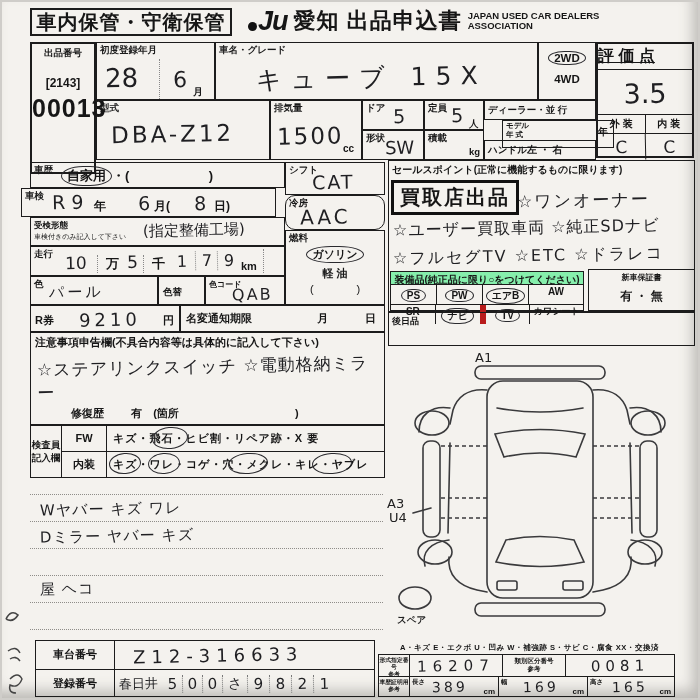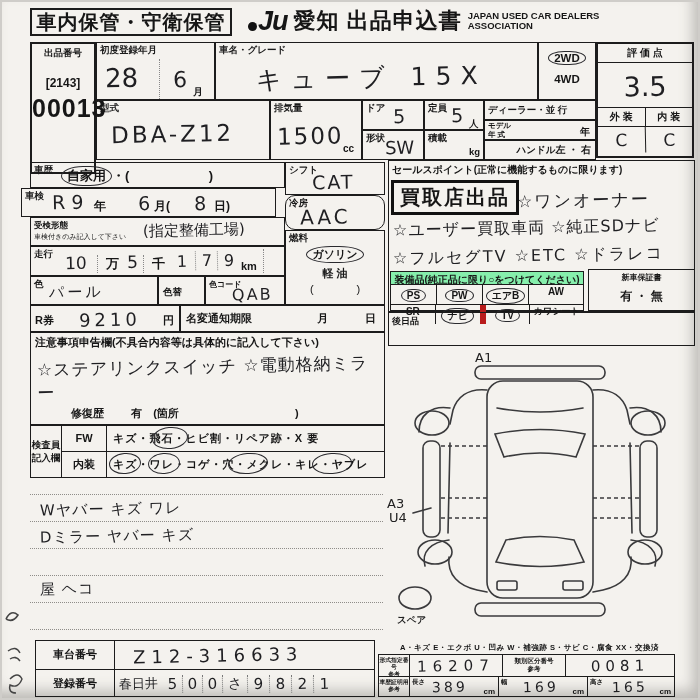--- a/index.html
+++ b/index.html
@@ -55,21 +55,21 @@
     <span class="lbl lbl-tl">車名・グレード</span>
     <span class="hw abs" style="left:40px;top:18px;font-size:25px;letter-spacing:9px;">キューブ 15X</span>
   </div>
 
   <div class="box" style="left:538px;top:42px;width:58px;height:58px;text-align:center;">
     <div style="margin-top:5px;"><span class="pc" style="font-size:11.5px;font-weight:bold;">2WD</span></div>
     <div style="margin-top:7px;font-size:11.5px;font-weight:bold;">4WD</div>
   </div>
 
   <div class="box thick" style="left:596px;top:42px;width:98px;height:116px;">
-    <div style="font-size:10px;font-weight:bold;text-align:center;border-bottom:1.3px solid #1c1c1c;padding:2px 0;">評 価 点</div>
+    <div style="font-size:16px;font-weight:bold;text-align:left;border-bottom:1.3px solid #1c1c1c;padding:2px 0;text-decoration:underline;">評 価 点</div>
     <div class="hw" style="font-size:27px;text-align:center;height:44px;line-height:48px;">3.5</div>
     <div style="display:flex;border-top:1.3px solid #1c1c1c;">
       <div style="flex:1;font-size:10px;font-weight:bold;text-align:center;padding:2px 0;border-right:1.3px solid #1c1c1c;">外 装</div>
       <div style="flex:1;font-size:10px;font-weight:bold;text-align:center;padding:2px 0;">内 装</div>
     </div>
     <div style="display:flex;border-top:1.3px solid #1c1c1c;">
       <div class="hw" style="flex:1;font-size:17px;text-align:center;padding:3px 0;border-right:1.3px solid #1c1c1c;">C</div>
       <div class="hw" style="flex:1;font-size:17px;text-align:center;padding:3px 0;">C</div>
     </div>
   </div>
@@ -96,27 +96,27 @@
     <span class="lbl lbl-tl">形状</span>
     <span class="hw abs" style="left:22px;top:6px;font-size:18px;">SW</span>
   </div>
   <div class="box" style="left:424px;top:130px;width:60px;height:30px;">
     <span class="lbl lbl-tl">積載</span>
     <span class="abs" style="right:3px;bottom:2px;font-size:9.5px;font-weight:bold;">kg</span>
   </div>
   <div class="box" style="left:484px;top:100px;width:112px;height:20px;display:flex;align-items:center;">
     <span style="font-size:9.5px;font-weight:bold;padding-left:3px;">ディーラー・並 行</span>
   </div>
-  <div class="box" style="left:484px;top:120px;width:112px;height:20px;padding-left:10px;">
+  <div class="box" style="left:502px;top:120px;width:112px;height:28px;padding-left:10px;">
     <span class="abs" style="left:3px;top:1px;font-size:7.5px;font-weight:bold;line-height:1.15;">
       <span>モデル</span><br><span>年 式</span>
     </span>
     <span class="abs" style="right:5px;top:4px;font-size:10px;font-weight:bold;">年</span>
   </div>
-  <div class="box" style="left:484px;top:140px;width:112px;height:20px;display:flex;align-items:center;justify-content:flex-end;">
+  <div class="box" style="left:484px;top:140px;width:112px;height:20px;display:flex;align-items:center;justify-content:flex-start;">
     <span style="font-size:9.5px;font-weight:bold;padding-left:3px;">ハンドル</span>
     <span class="pre" style="font-size:10px;font-weight:bold;padding-right:4px;">左 ・ 右</span>
   </div>
 
   <div class="box" style="left:30px;top:162px;width:255px;height:26px;">
     <span class="lbl" style="position:absolute;left:3px;top:2px;">車歴</span>
     <span class="abs" style="left:30px;top:3px;font-size:13px;font-weight:bold;">
       <span class="pc">自家用</span><span class="pre">・(                      )</span>
     </span>
   </div>

